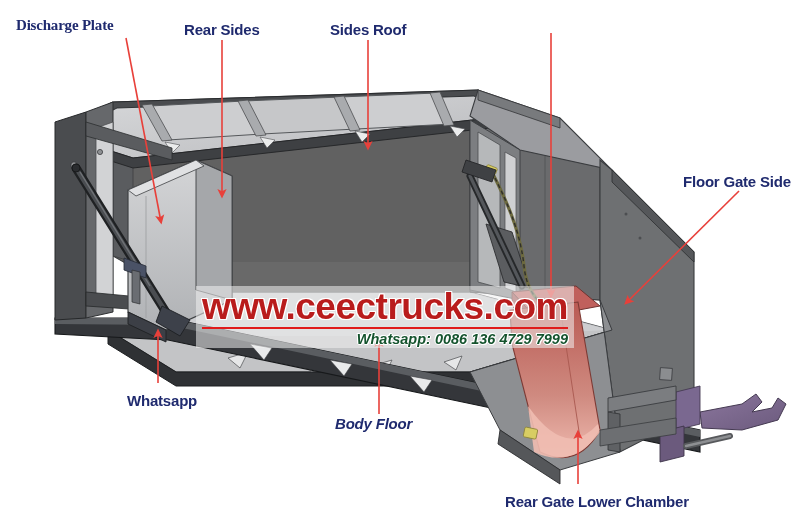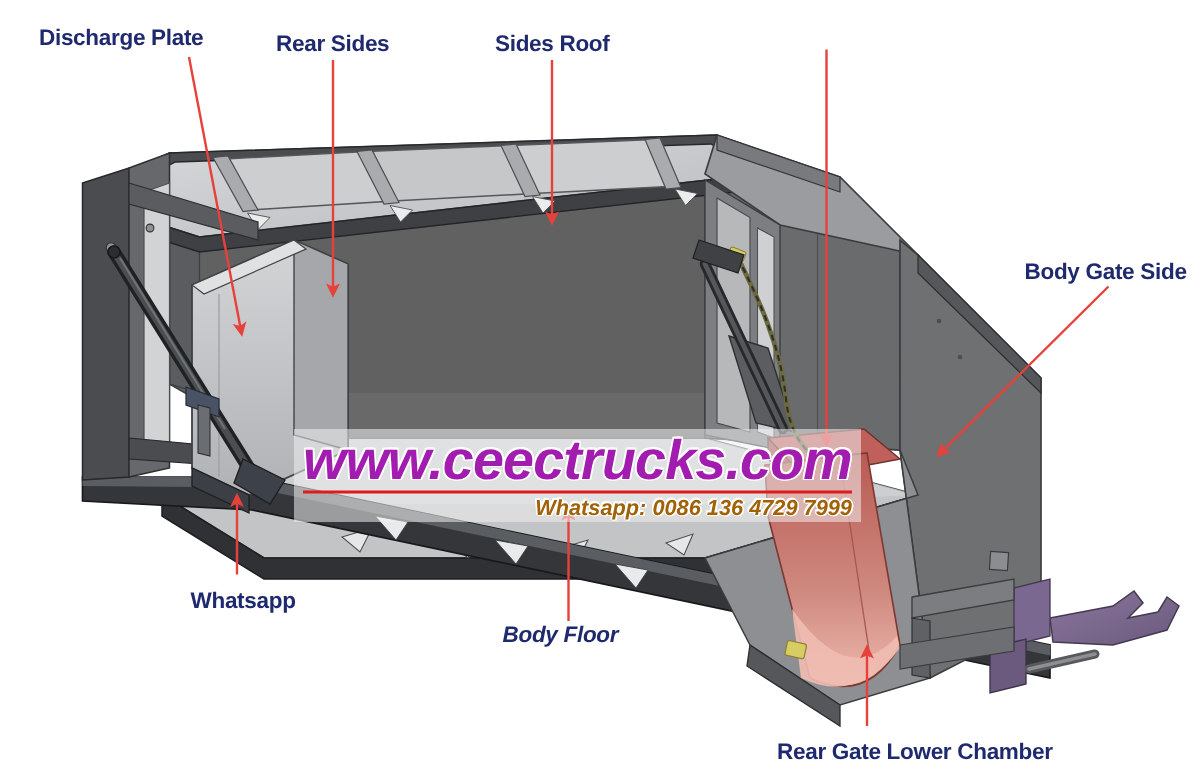--- a/index.html
+++ b/index.html
@@ -34,38 +34,38 @@
   
   #watermark{
     position:absolute;
     left:196px;top:286px;
     z-index:50;
     background:rgba(240,240,240,0.55);
     padding:2px 6px 1px 6px;
   }
   #wm-main{
     font-family:"Liberation Sans", sans-serif;
-    font-style:italic;font-weight:bold;
+    font-weight:bold;
     font-size:37px;line-height:38px;
-    color:#a21caf;
+    color:#b91c1c;
     letter-spacing:-0.5px;
     -webkit-text-stroke:1.1px #ffffff;
     paint-order:stroke fill;
     text-shadow:
        1px 0 0 #fff, -1px 0 0 #fff, 0 1px 0 #fff, 0 -1px 0 #fff,
        1px 1px 0 #fff, -1px -1px 0 #fff, 1px -1px 0 #fff, -1px 1px 0 #fff;
     white-space:nowrap;
   }
   #wm-rule{height:2px;background:#e01b1b;margin:1px 0 2px 0;}
   #wm-sub{
     text-align:right;
     font-family:"Liberation Sans", sans-serif;
     font-style:italic;font-weight:bold;
     font-size:14.5px;line-height:16px;
-    color:#a16207;
+    color:#14532d;
     white-space:nowrap;
     text-shadow:
        1px 0 0 #fff, -1px 0 0 #fff, 0 1px 0 #fff, 0 -1px 0 #fff,
        1px 1px 0 #fff, -1px -1px 0 #fff;
   }
 </style>
 </head>
 <body>
 
 <div id="stage">
@@ -281,27 +281,27 @@
       <line x1="222" y1="40" x2="222" y2="196"></line>
       <line x1="368" y1="40" x2="368" y2="148"></line>
       <line x1="551" y1="33" x2="551" y2="296"></line>
       <line x1="739" y1="191" x2="626" y2="303"></line>
       <line x1="158" y1="383" x2="158" y2="331"></line>
       <line x1="379" y1="414" x2="379" y2="340"></line>
       <line x1="578" y1="484" x2="578" y2="432"></line>
     </g>
   </svg>
 
-  <div class="label" style="left:26px;top:18px;">Discharge Plate</div>
+  <div class="label" style="left:16px;top:18px;font-family:Liberation Serif, serif;">Discharge Plate</div>
   <div class="label" style="left:184px;top:22px;">Rear Sides</div>
   <div class="label" style="left:330px;top:22px;">Sides Roof</div>
-  <div class="label" style="left:683px;top:174px;">Body Gate Side</div>
+  <div class="label" style="left:683px;top:174px;">Floor Gate Side</div>
   <div class="label" style="left:127px;top:393px;">Whatsapp</div>
   <div class="label" style="left:335px;top:416px;font-style:italic;">Body Floor</div>
-  <div class="label" style="left:505px;top:494px;margin-left:13px;">Rear Gate Lower Chamber</div>
+  <div class="label" style="left:505px;top:494px;">Rear Gate Lower Chamber</div>
 
   <div id="watermark">
     <div id="wm-main">www.ceectrucks.com</div>
     <div id="wm-rule"></div>
     <div id="wm-sub">Whatsapp: 0086 136 4729 7999</div>
   </div>
 
 </div>
 
 </body></html>

